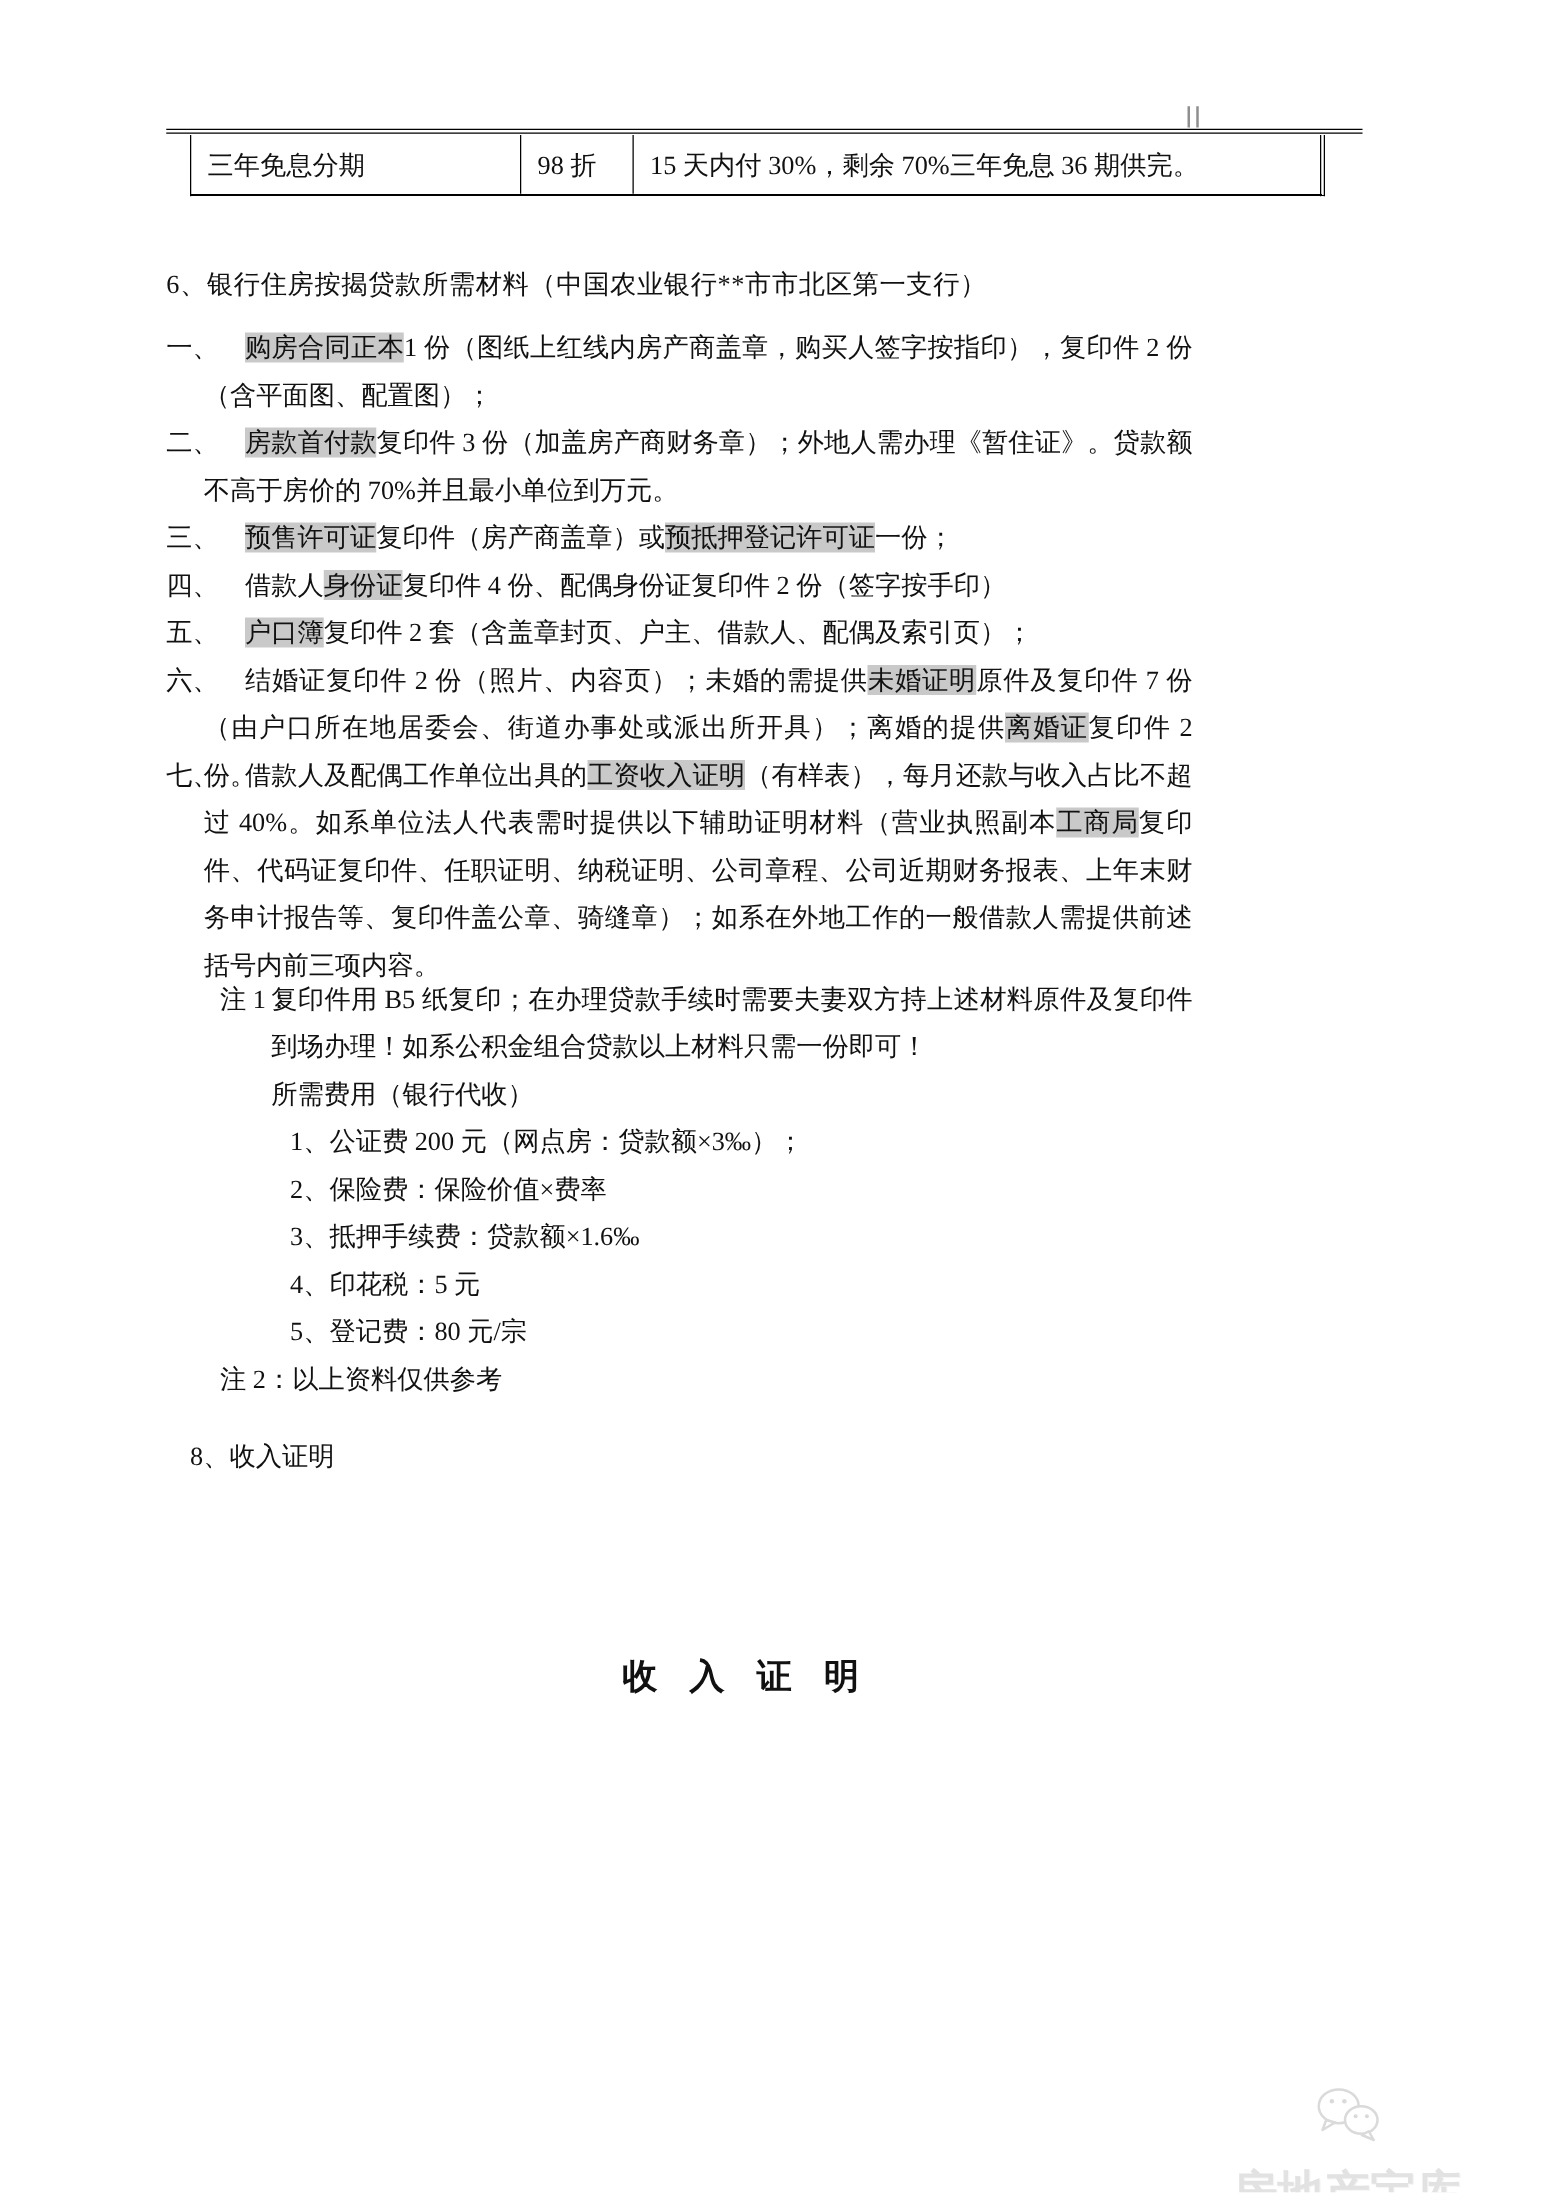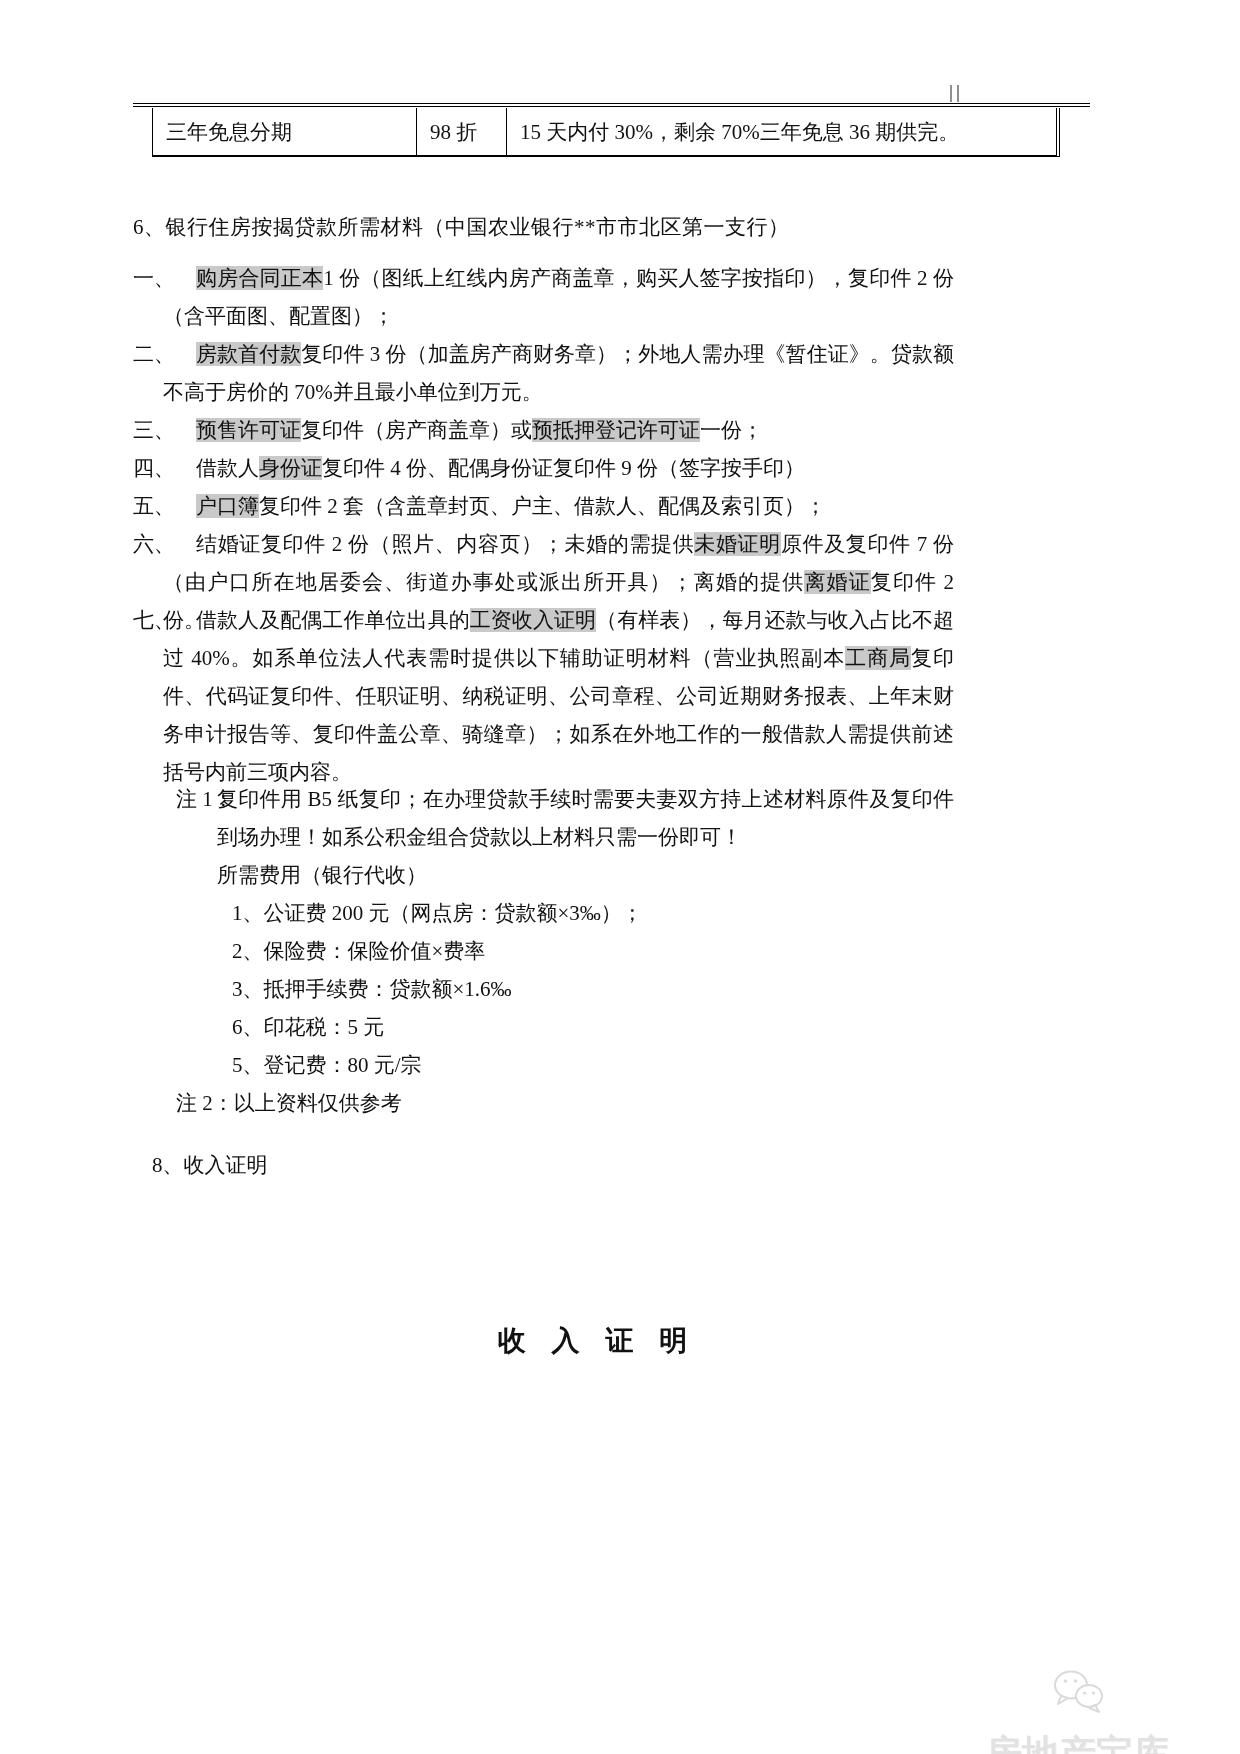--- a/index.html
+++ b/index.html
@@ -89,21 +89,21 @@
   <div class="li" style="top:335px">
     <span class="num">二、</span>
     <div class="litext"><span class="hl">房款首付款</span><span>复印件 3 份（加盖房产商财务章）；外地人需办理《暂住证》。贷款额不高于房价的 70%并且最小单位到万元。</span></div>
   </div>
   <div class="li" style="top:411px">
     <span class="num">三、</span>
     <div class="litext"><span class="hl">预售许可证</span><span>复印件（房产商盖章）或</span><span class="hl">预抵押登记许可证</span><span>一份；</span></div>
   </div>
   <div class="li" style="top:449px">
     <span class="num">四、</span>
-    <div class="litext"><span>借款人</span><span class="hl">身份证</span><span>复印件 4 份、配偶身份证复印件 9 份（签字按手印）</span></div>
+    <div class="litext"><span>借款人</span><span class="hl">身份证</span><span>复印件 4 份、配偶身份证复印件 2 份（签字按手印）</span></div>
   </div>
   <div class="li" style="top:487px">
     <span class="num">五、</span>
     <div class="litext"><span class="hl">户口簿</span><span>复印件 2 套（含盖章封页、户主、借款人、配偶及索引页）；</span></div>
   </div>
   <div class="li" style="top:525px">
     <span class="num">六、</span>
     <div class="litext"><span>结婚证复印件 2 份（照片、内容页）；未婚的需提供</span><span class="hl">未婚证明</span><span>原件及复印件 7 份（由户口所在地居委会、街道办事处或派出所开具）；离婚的提供</span><span class="hl">离婚证</span><span>复印件 2 份。</span></div>
   </div>
   <div class="li" style="top:601px">
@@ -113,21 +113,21 @@
 
   <div class="notes">
     <div class="note1">
       <span class="nlabel">注 1：</span>
       <span>复印件用 B5 纸复印；在办理贷款手续时需要夫妻双方持上述材料原件及复印件到场办理！如系公积金组合贷款以上材料只需一份即可！</span>
     </div>
     <div class="fees-h">所需费用（银行代收）</div>
     <div class="fee">1、公证费 200 元（网点房：贷款额×3‰）；</div>
     <div class="fee">2、保险费：保险价值×费率</div>
     <div class="fee">3、抵押手续费：贷款额×1.6‰</div>
-    <div class="fee">6、印花税：5 元</div>
+    <div class="fee">4、印花税：5 元</div>
     <div class="fee">5、登记费：80 元/宗</div>
     <div class="note2">注 2：以上资料仅供参考</div>
   </div>
 
   <div class="s8">8、收入证明</div>
   <div class="doc-title">收 入 证 明</div>
 
 
   <div class="watermark">
     <span>

